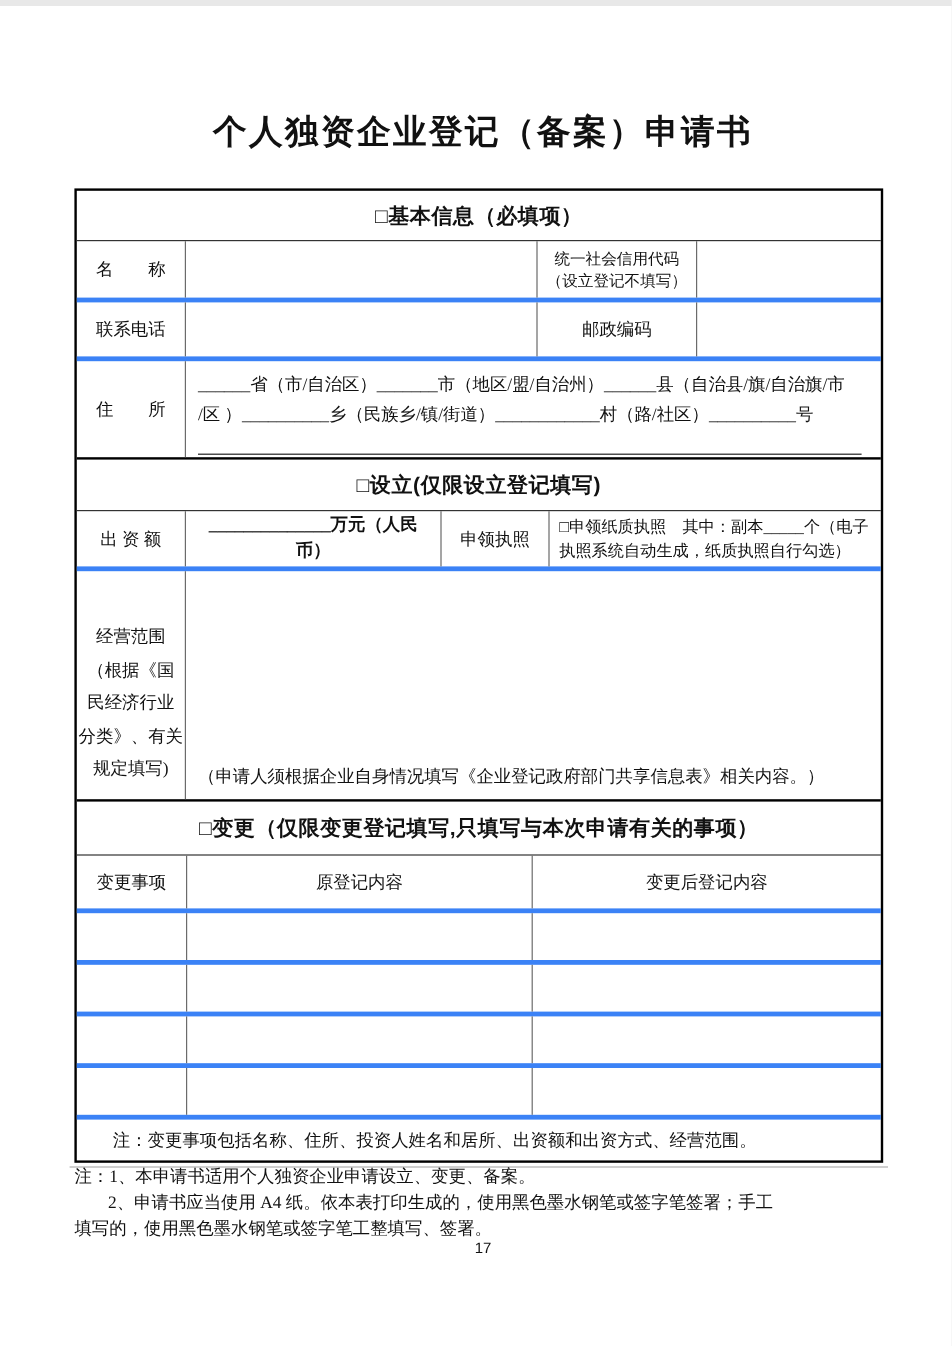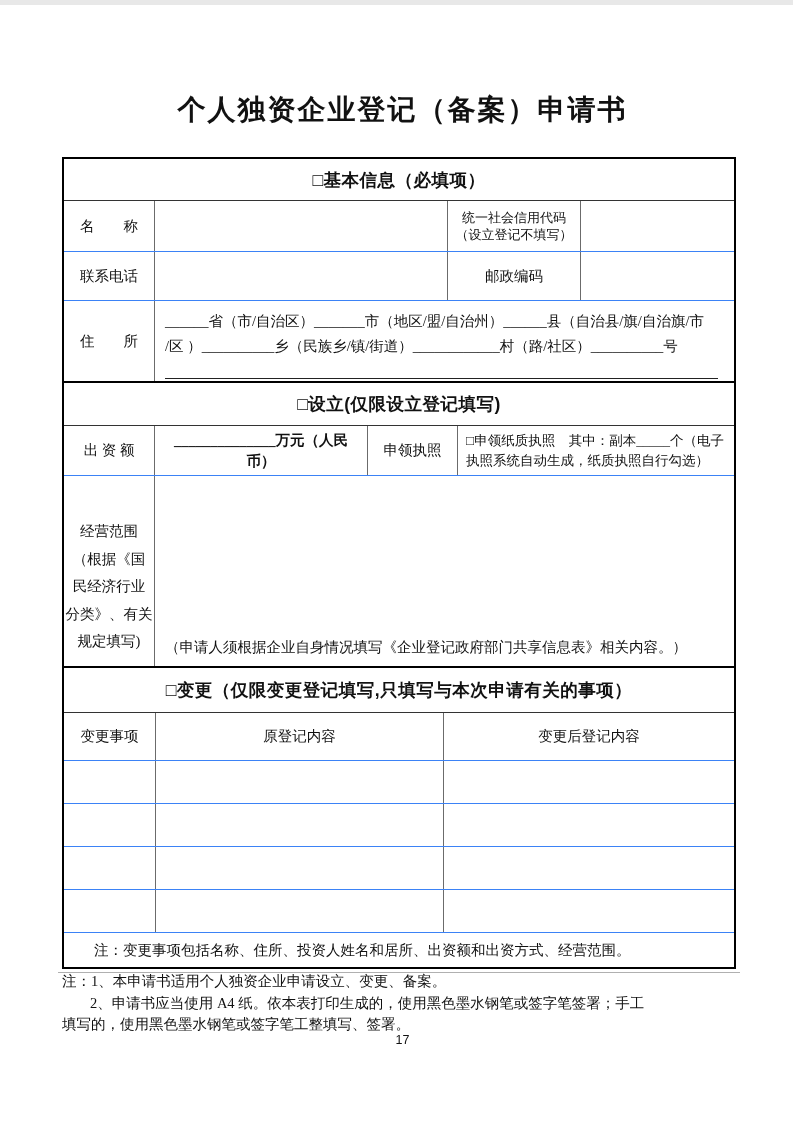--- a/index.html
+++ b/index.html
@@ -5,21 +5,21 @@
   html,body{margin:0;padding:0;background:#e8e8e8;}
   .page{position:relative;width:793px;height:1122px;background:#ffffff;margin:5px auto;
         font-family:"Liberation Serif",serif;color:#111;overflow:hidden;padding-left:12px;}
   .doc-title{position:absolute;top:86px;left:0;width:100%;text-align:center;
         font-size:28px;font-weight:bold;letter-spacing:2px;}
   .form-table{position:absolute;left:62px;top:152px;width:674px;
         border:2px solid #000;box-sizing:border-box;background:#fff;}
   .row{display:flex;box-sizing:border-box;width:100%;}
   .cell{box-sizing:border-box;border-right:1px solid #6b6b6b;}
   .cell:last-child{border-right:none;}
-  .bb-gray{border-bottom:1px solid #3b82f6;}
+  .bb-gray{border-bottom:4px solid #3b82f6;}
   .bb-dark{border-bottom:1px solid #333;}
   .bt-thick{border-top:2px solid #000;}
   .sec-header{height:42px;display:flex;align-items:center;justify-content:center;
         font-family:"Liberation Sans",sans-serif;font-weight:bold;font-size:17.5px;
         letter-spacing:0.5px;}
   .label-cell{display:flex;align-items:center;justify-content:center;
         font-size:14.5px;text-align:center;}
   .center-cell{display:flex;align-items:center;justify-content:center;
         font-size:14.5px;text-align:center;}
   .w-label1{flex:0 0 91px;}

